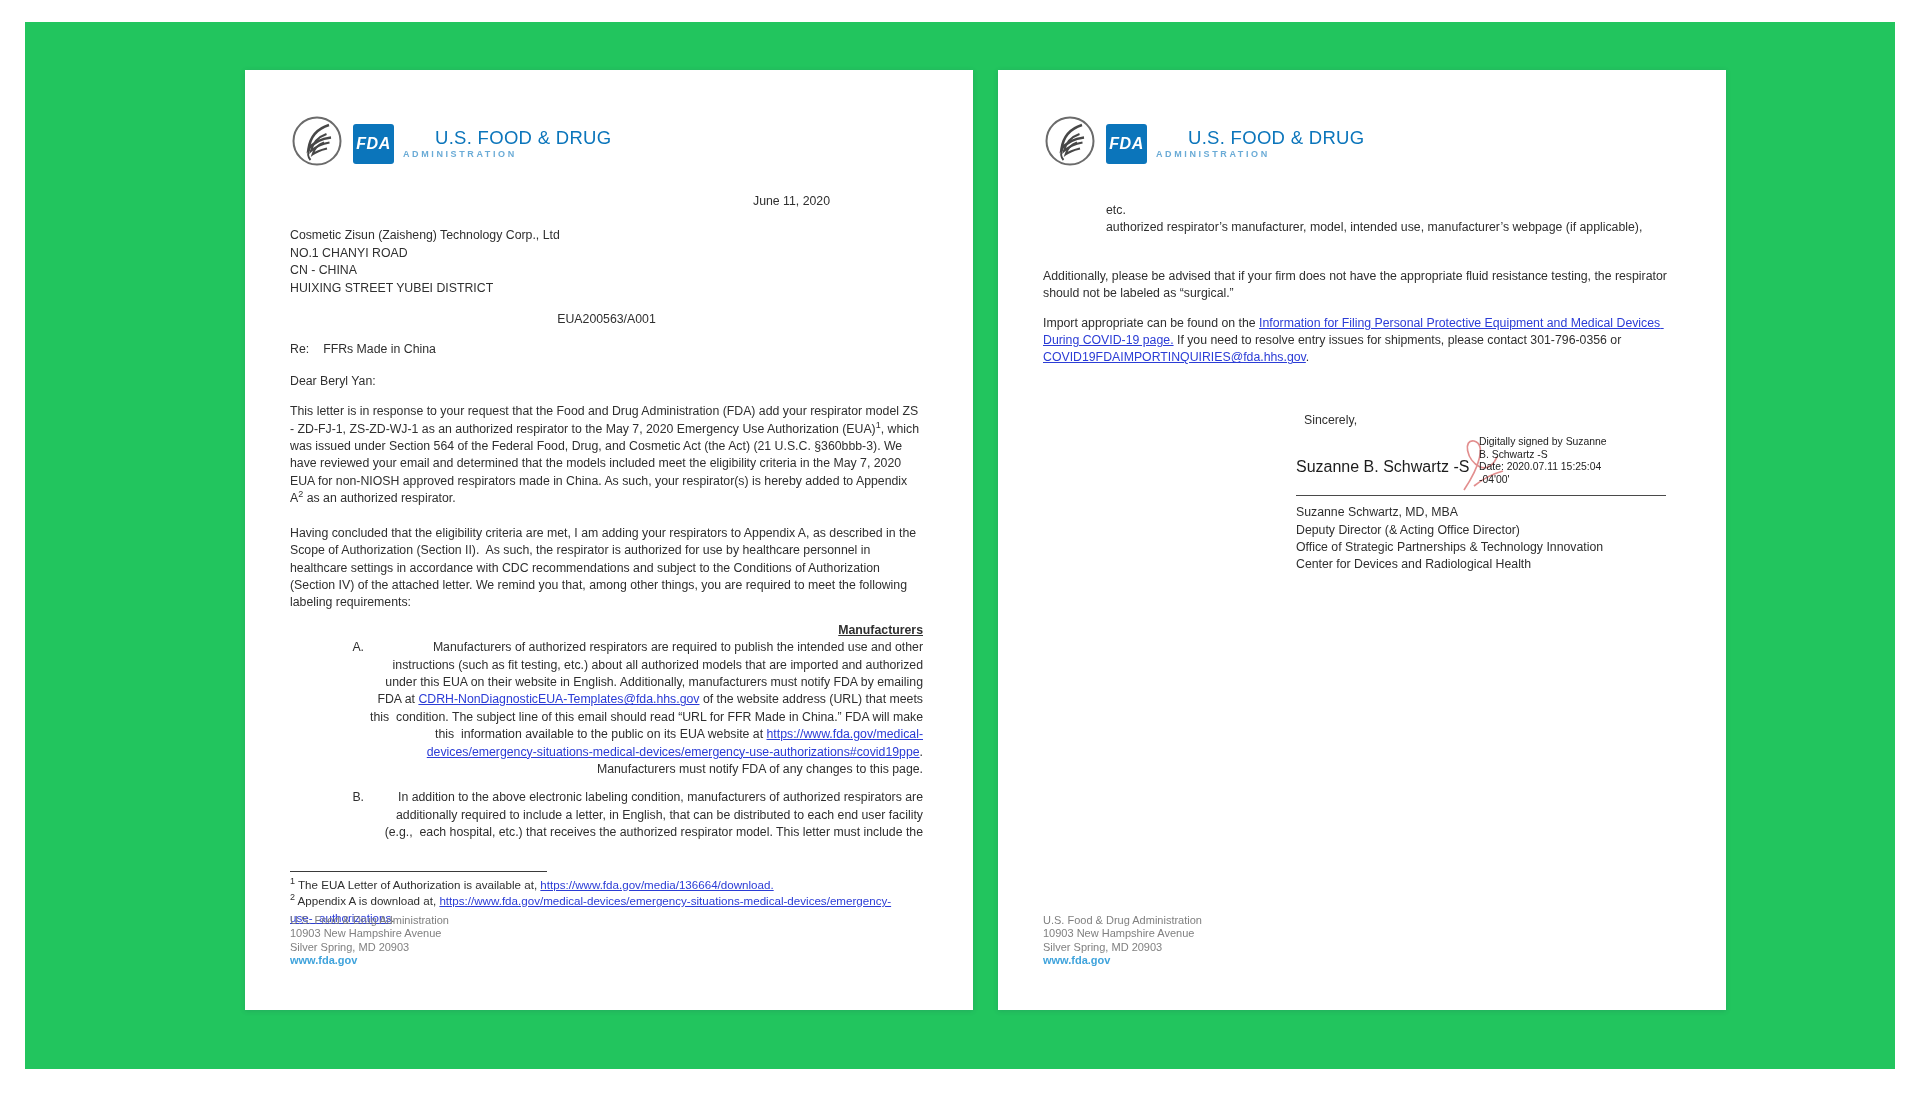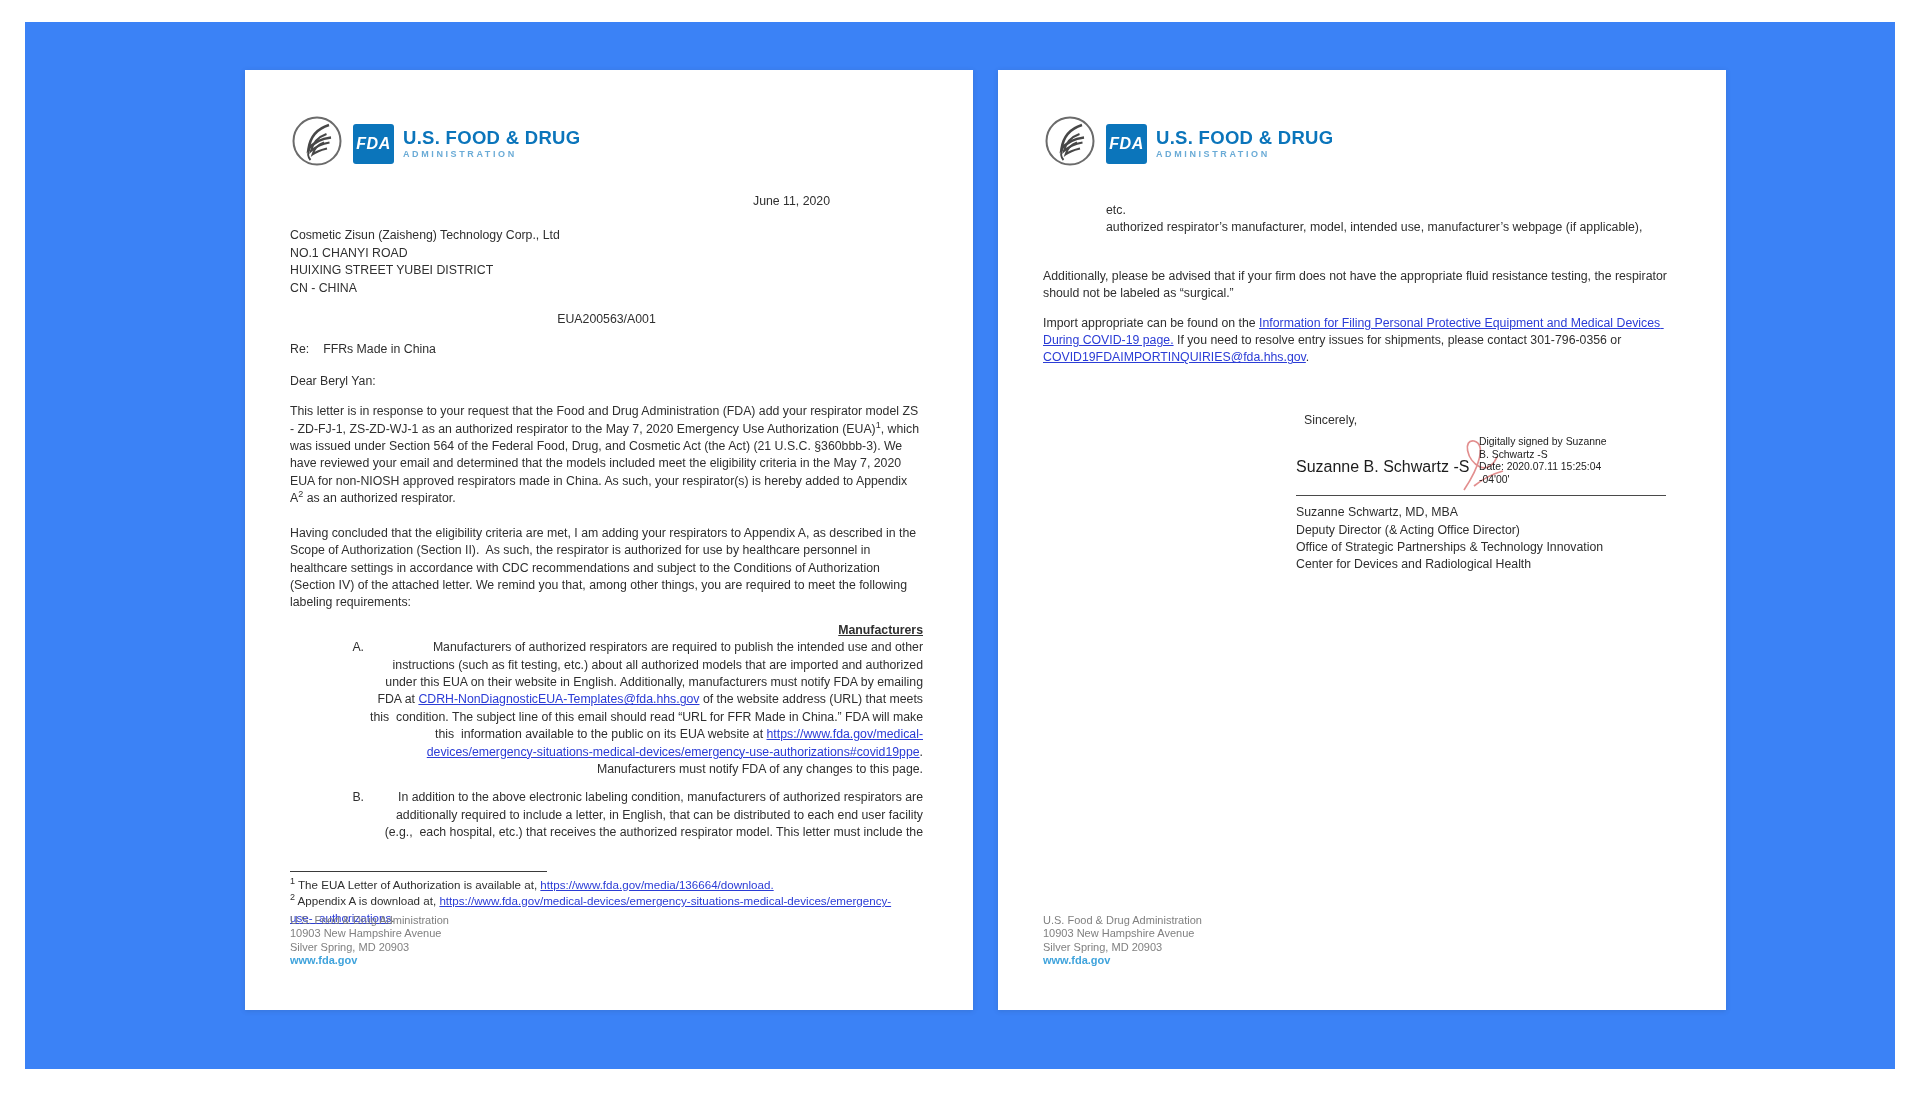--- a/index.html
+++ b/index.html
@@ -1,21 +1,21 @@
 <!DOCTYPE html>
 <html><head>
 <meta charset="utf-8">
 <style>
   * { margin:0; padding:0; box-sizing:border-box; }
   html,body { width:1920px; height:1093px; background:#ffffff; }
   body { font-family:"Liberation Sans", sans-serif; color:#2e2e2e; position:relative; }
 
   .canvas {
     position:absolute; left:25px; top:22px; width:1870px; height:1047px;
-    background:#3b82f6;
+    background:#22c55e;
     padding-left:9px;
   }
 
   .page {
     position:absolute; top:48px; width:728px; height:940px; background:#ffffff;
     box-shadow:0 1px 5px rgba(40,60,90,0.18);
     font-size:12.3px; line-height:17.4px; color:#2f2f2f;
     padding:0 50px 0 45px;
   }
   .page-1 { left:220px; }
@@ -23,21 +23,21 @@
 
   
   .letterhead { padding-top:46px; display:flex; align-items:center; gap:9px; height:101px; }
   .eagle { flex:0 0 auto; }
   .fda-box {
     width:41px; height:40px; background:#0b75bb; border-radius:3px;
     display:flex; align-items:center; justify-content:center;
     color:#fff; font-weight:bold; font-style:italic; font-size:16px; letter-spacing:0.5px;
   }
   .lh-text { display:flex; flex-direction:column; justify-content:center; }
-  .lh-title { color:#0b75bb; font-weight:bold; font-size:18.5px; line-height:20px; letter-spacing:0.3px; }
+  .lh-title { color:#0b75bb; font-weight:normal; font-size:18.5px; line-height:20px; letter-spacing:0.3px;margin-left:32px; }
   .lh-sub { color:#6aabd6; font-weight:bold; font-size:9px; letter-spacing:2.6px; line-height:12px; }
 
   
   .body-text { white-space:pre-wrap; }
   .date-line { margin-top:22px; padding-left:463px; }
   .addr { margin-top:17px; }
   .case-line { margin-top:14px;text-align:center; }
   .re-line { margin-top:13px; }
   .re-subject { margin-left:14px; }
   .salutation { margin-top:14px; }
@@ -96,22 +96,22 @@
         <span class="lh-title">U.S. FOOD &amp; DRUG</span>
         <span class="lh-sub">ADMINISTRATION</span>
       </span>
     </div>
 
     <div class="date-line">June 11, 2020</div>
 
     <div class="addr">
       <div>Cosmetic Zisun (Zaisheng) Technology Corp., Ltd</div>
       <div>NO.1 CHANYI ROAD</div>
+      <div>CN - CHINA</div>
       <div>HUIXING STREET YUBEI DISTRICT</div>
-      <div>CN - CHINA</div>
     </div>
 
     <div class="case-line">EUA200563/A001</div>
 
     <div class="re-line">
       <span>Re:</span><span class="re-subject">FFRs Made in China</span>
     </div>
 
     <div class="salutation">Dear Beryl Yan:</div>
 

